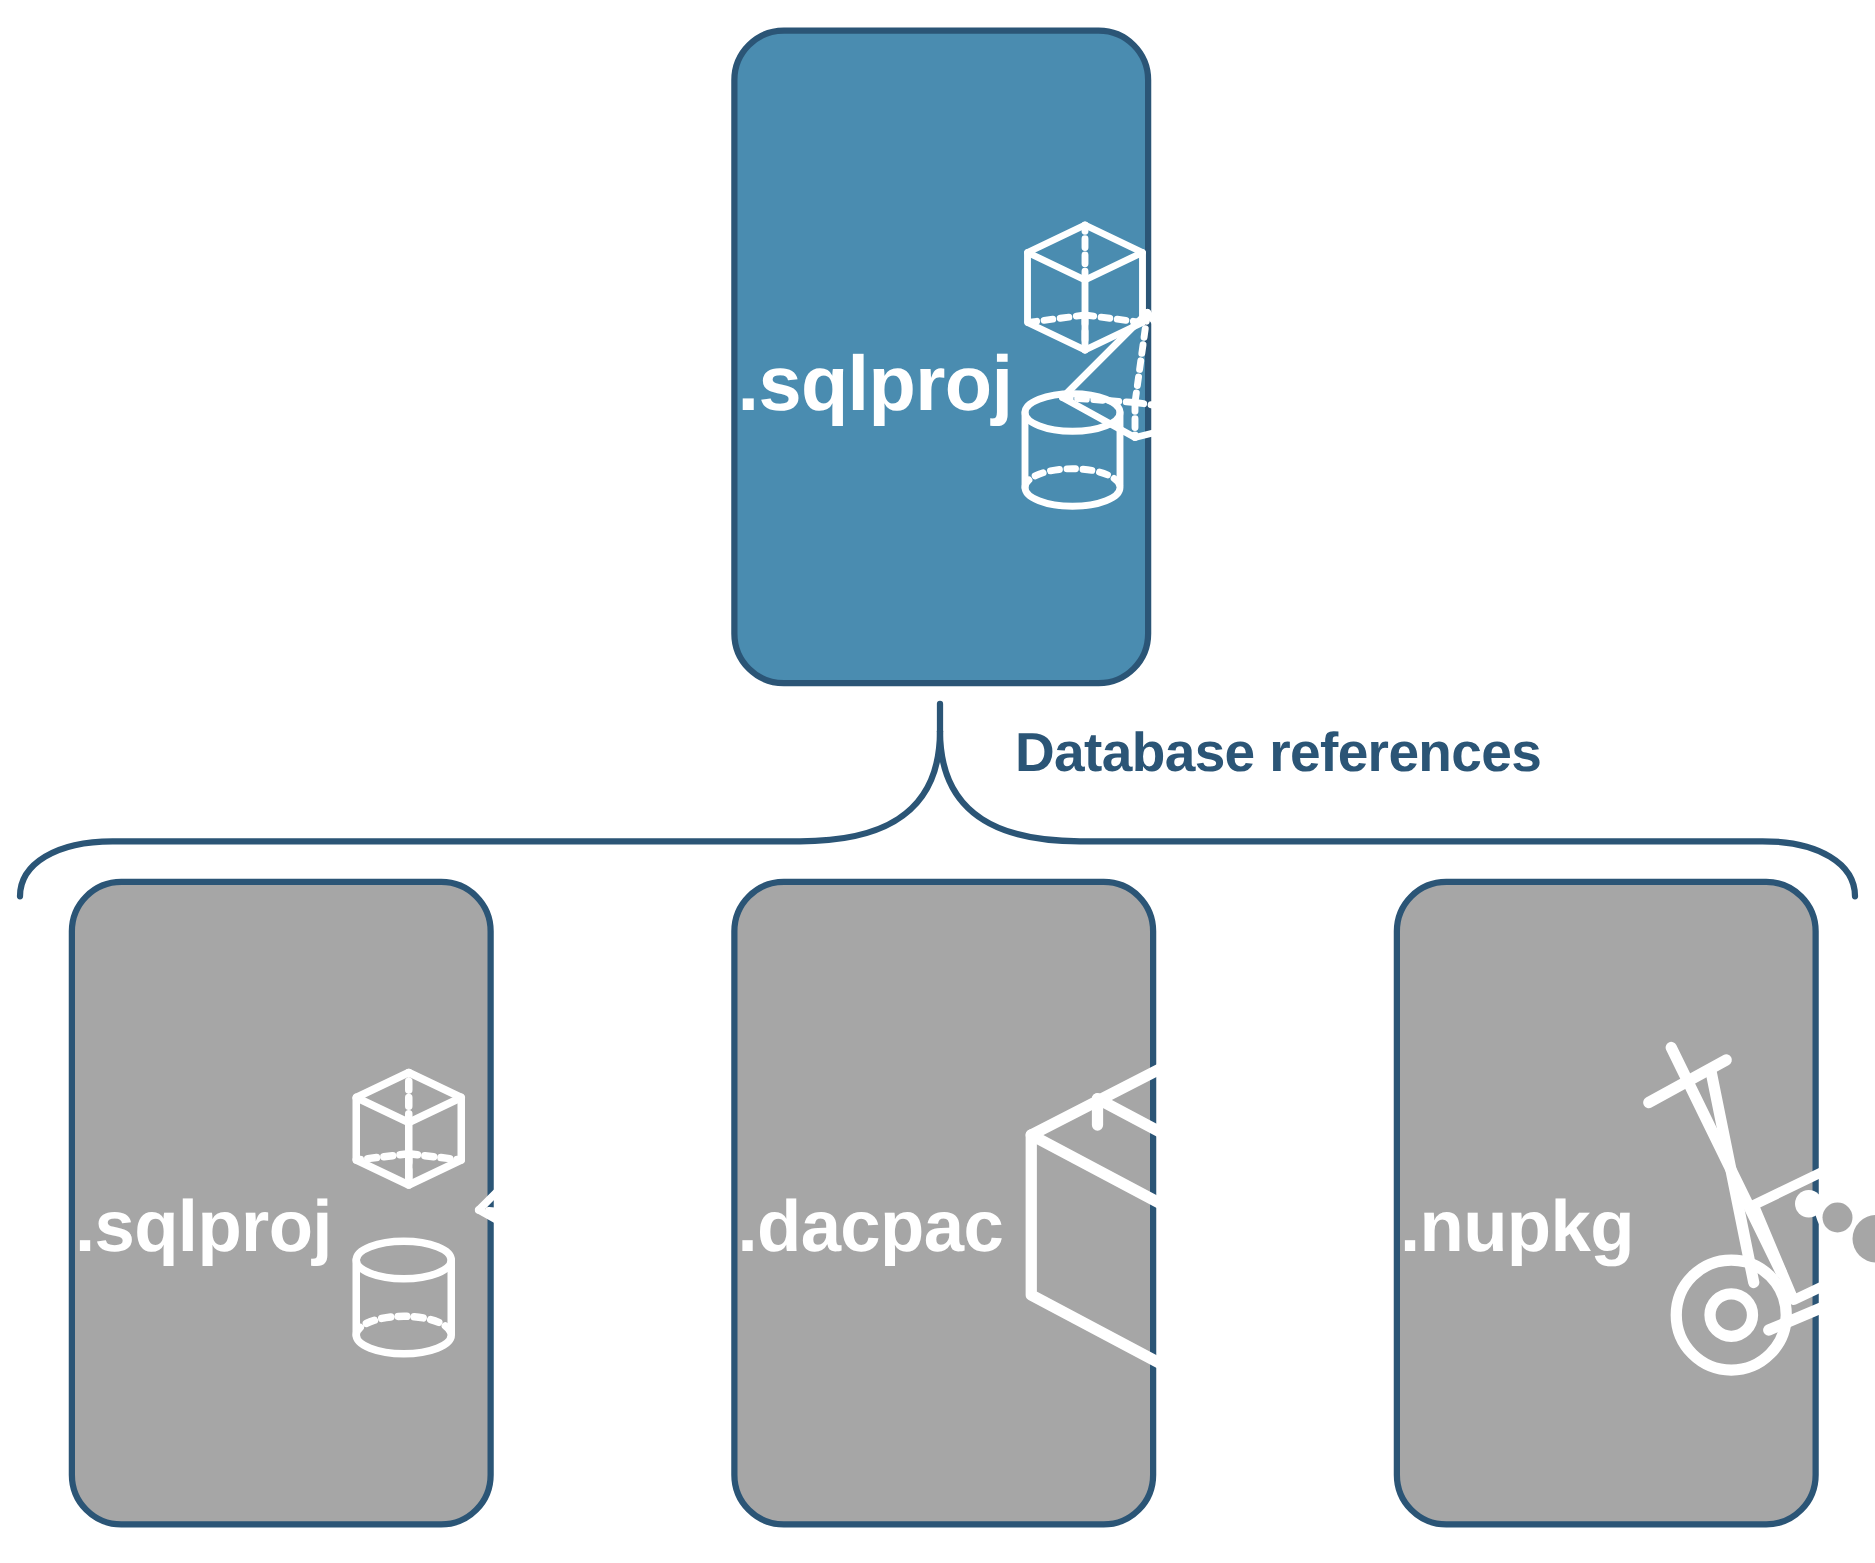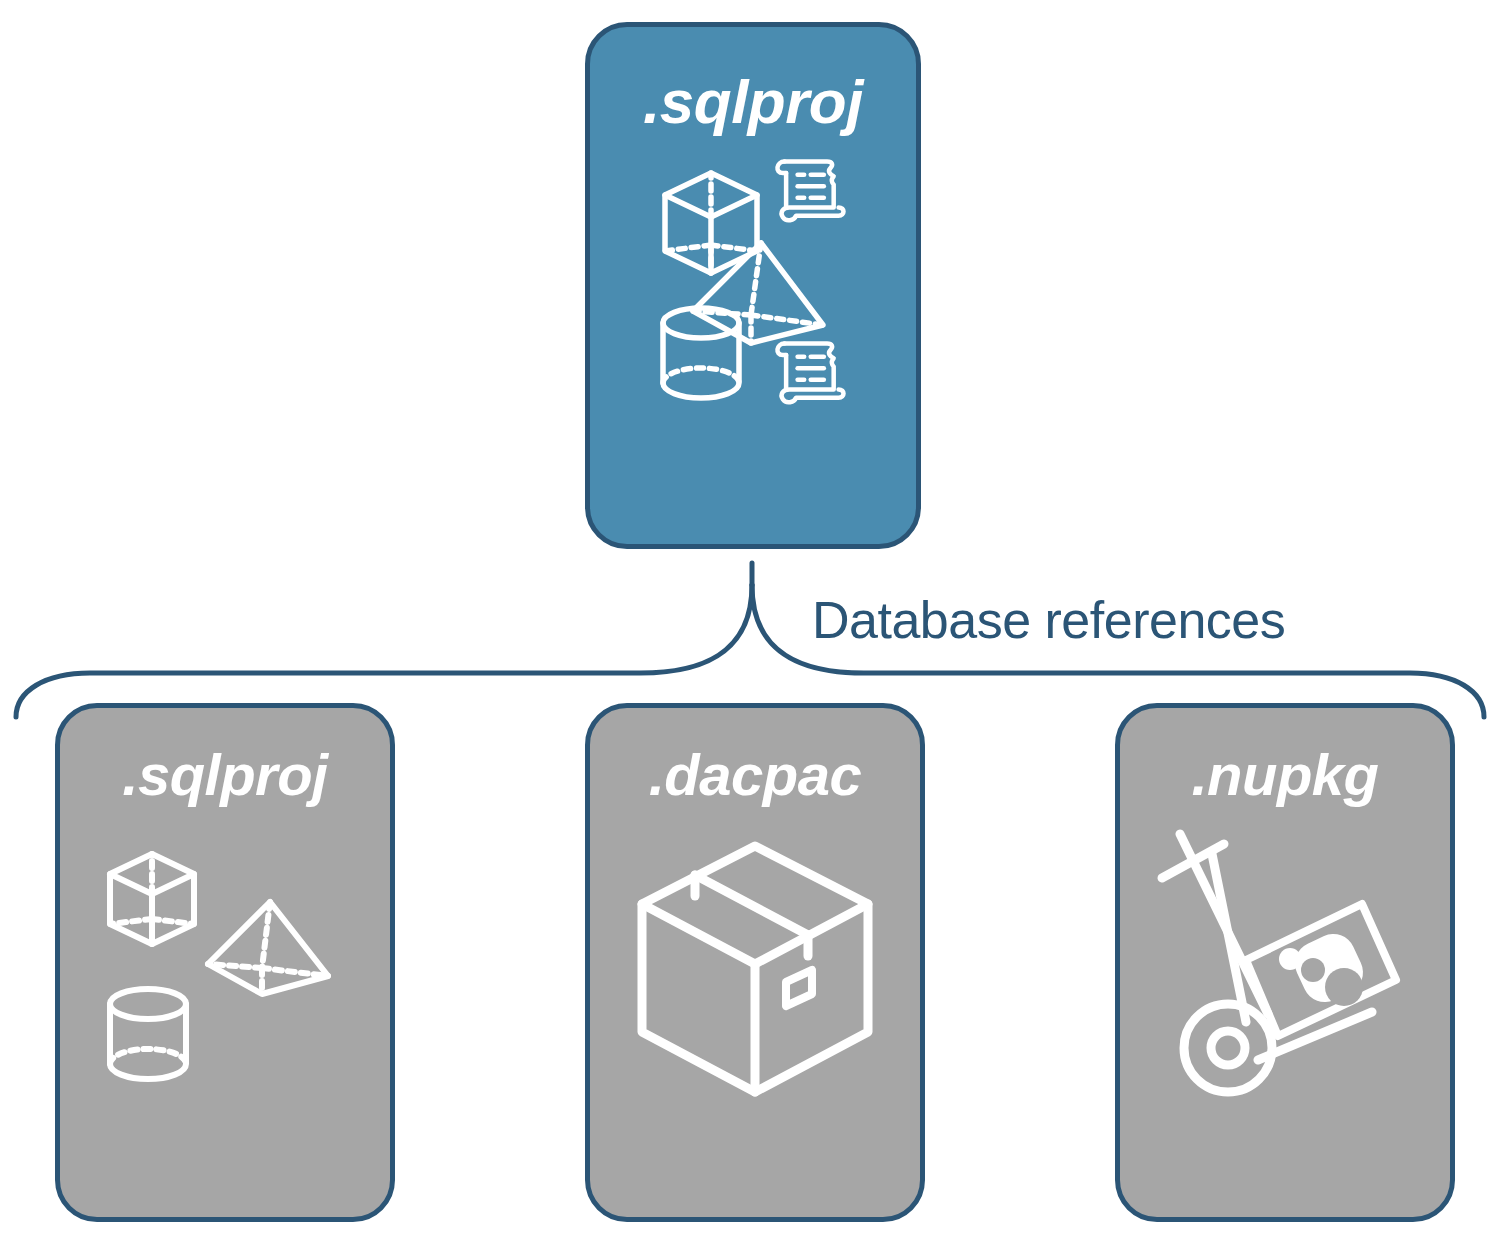--- a/index.html
+++ b/index.html
@@ -17,23 +17,22 @@
     background: #ffffff;
     overflow: hidden;
   }
 
   .card {
     position: absolute;
     box-sizing: border-box;
     border-radius: 42px;
     border: 5px solid #2b5576;
     display: flex;
-    flex-direction: column;
+    flex-direction: row;
     align-items: center;
-    font-style: italic;
   }
   .card-teal { background: #4a8cb0; }
   .card-gray { background: #a6a6a6; }
 
   .card-title {
     color: #ffffff;
     font-weight: bold;
     letter-spacing: -0.5px;
     line-height: 1;
     white-space: nowrap;
@@ -86,26 +85,25 @@
     left: 0;
     top: 545px;
     width: 1500px;
     height: 180px;
     pointer-events: none;
   }
   #brace-label {
     position: absolute;
     left: 812px;
     top: 578px;
-    font-size: 52px;
-    font-weight: normal;
+    font-size: 44px;
+    font-weight: bold;
     color: #2b5576;
     letter-spacing: -0.5px;
     white-space: nowrap;
-    margin-top: 12px;
   }
 </style>
 </head>
 <body>
 
 <div id="canvas">
 
   <div class="card card-teal" id="card-root">
     <div class="card-title">.sqlproj</div>
     <div class="icon-wrap">

